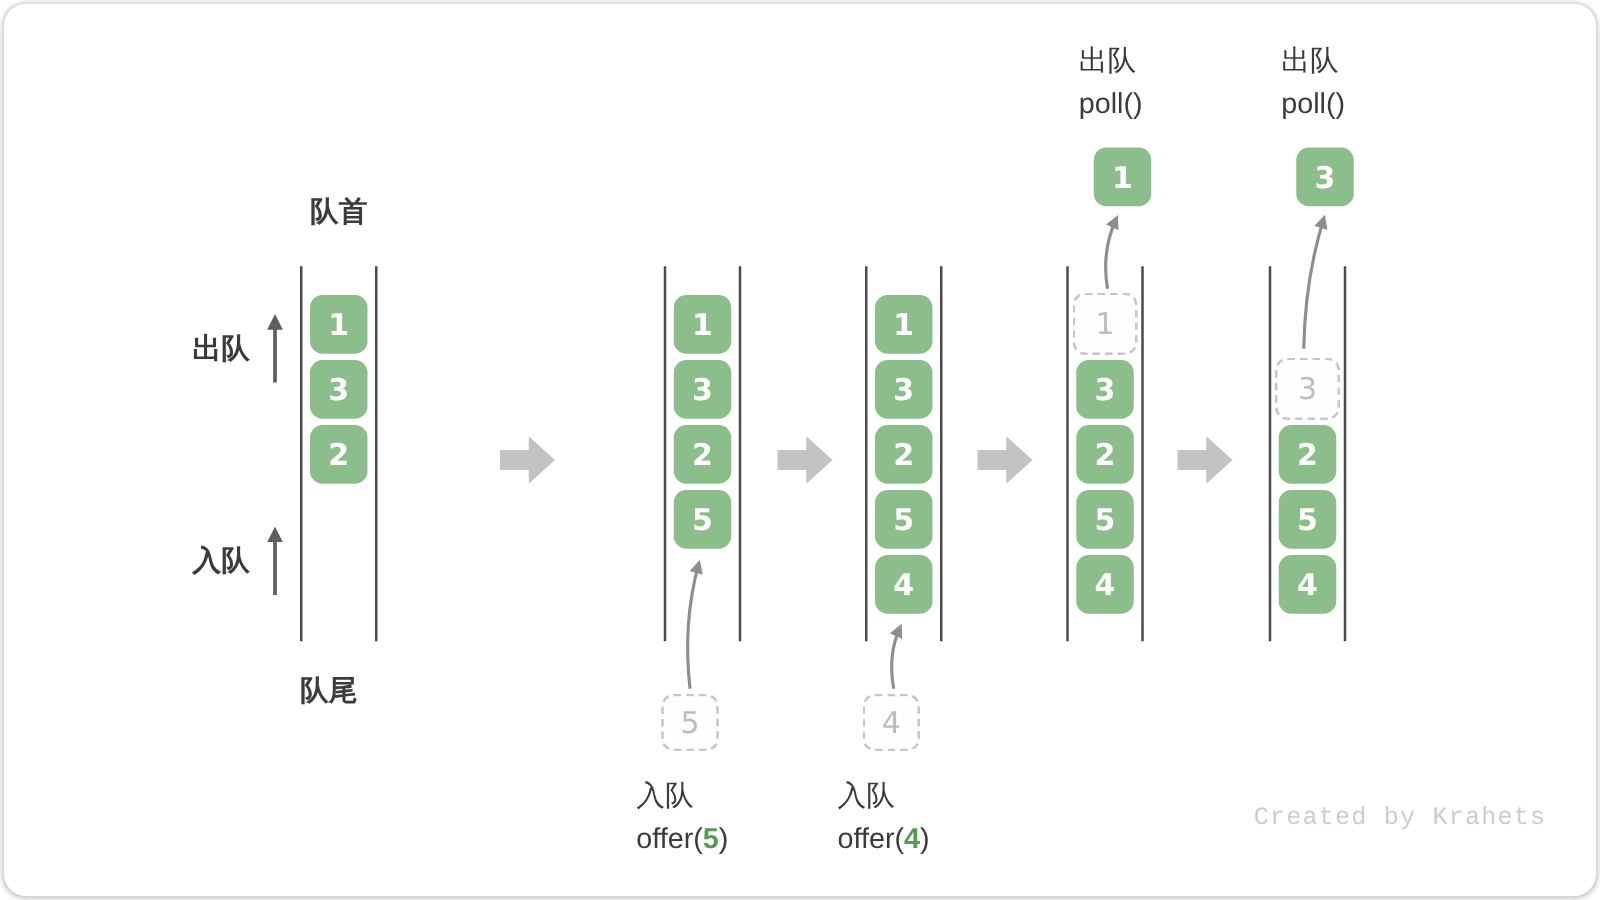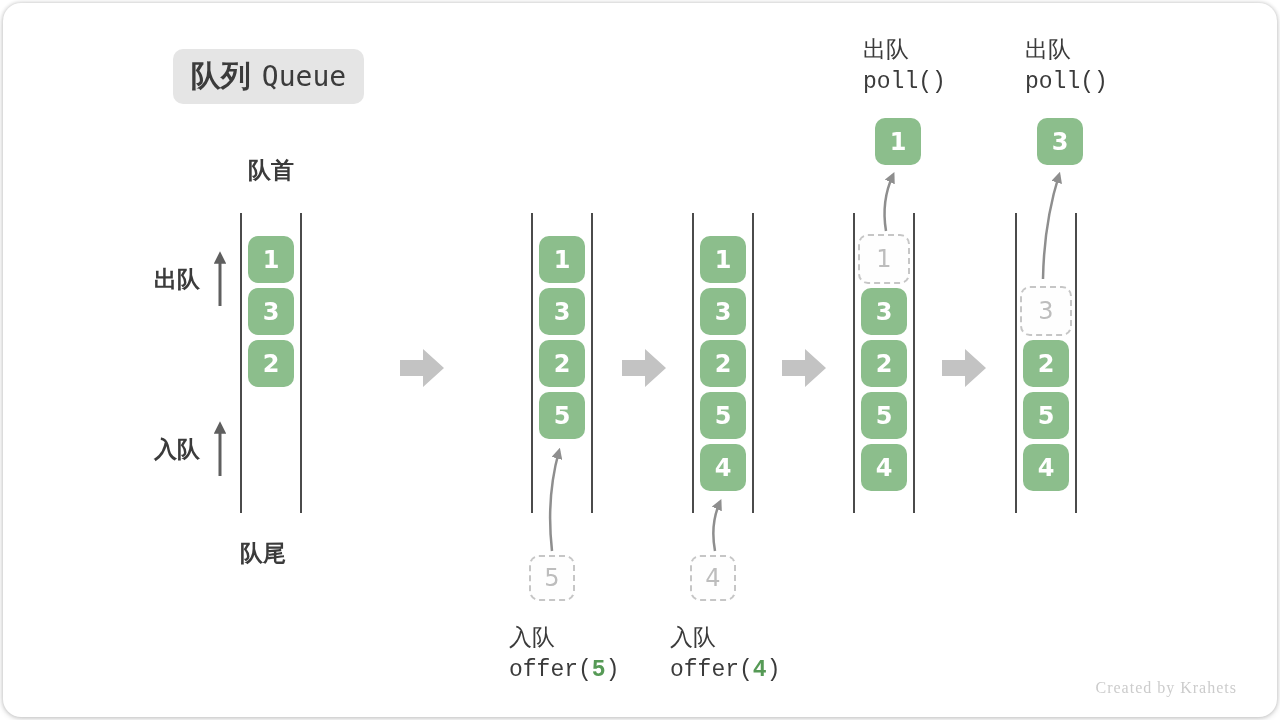--- a/index.html
+++ b/index.html
@@ -24,39 +24,35 @@
   .queue-col{position:absolute;top:210px;height:300px;width:62px;box-sizing:border-box;
     border-left:2px solid var(--wall);border-right:2px solid var(--wall);}
   .block{position:absolute;width:46px;height:47px;border-radius:10px;background:var(--green);
     color:var(--block-text);font-weight:bold;font-size:24px;
     display:flex;align-items:center;justify-content:center;}
   .block.ghost{background:#fefefe;border:2px dashed var(--ghost-border);color:var(--ghost-text);
     font-weight:normal;box-sizing:border-box;}
   .block.slot-ghost{width:52px;height:50px;}
   .op-text{position:absolute;color:var(--text);line-height:33px;white-space:nowrap;}
   .op-text .label{display:block;font-size:23px;}
-  .op-text .code{display:block;font-family:Liberation Mono, monospace;font-size:23px;text-align:right;}
+  .op-text .code{display:block;font-family:Liberation Sans, sans-serif;font-size:23px;text-align:right;}
   .op-text .arg{color:var(--accent);font-weight:bold;}
-  .watermark{position:absolute;right:40px;top:676px;font-family:Liberation Serif, serif;
-    font-size:16px;color:var(--watermark);letter-spacing:1px;}
+  .watermark{position:absolute;right:40px;top:640px;font-family:Liberation Mono, monospace;
+    font-size:20px;color:var(--watermark);letter-spacing:1px;}
   #arrows{position:absolute;left:0;top:0;width:1280px;height:720px;pointer-events:none;}
   .side-arrow{stroke:var(--side-arrow);stroke-width:3;}
   .flow-arrow{fill:none;stroke:var(--flow);stroke-width:2.5;}
   .state-arrow{fill:var(--state-arrow);}
   .mk-soft{fill:var(--flow);} .mk-dark{fill:var(--side-arrow);}
 </style>
 </head>
 <body>
 
 <div class="card">
 
-  <div class="badge">
-    <span class="zh">队列</span>
-    <span class="en">Queue</span>
-  </div>
 
   <div class="lbl lbl-head">队首</div>
   <div class="lbl lbl-tail">队尾</div>
   <div class="lbl lbl-deq">出队</div>
   <div class="lbl lbl-enq">入队</div>
 
   <div id="diagram-layer">
       <div class="queue-col" style="left: 237px;">
         <div class="block" style="left: 6px; top: 23px;">
           <div>1</div>

